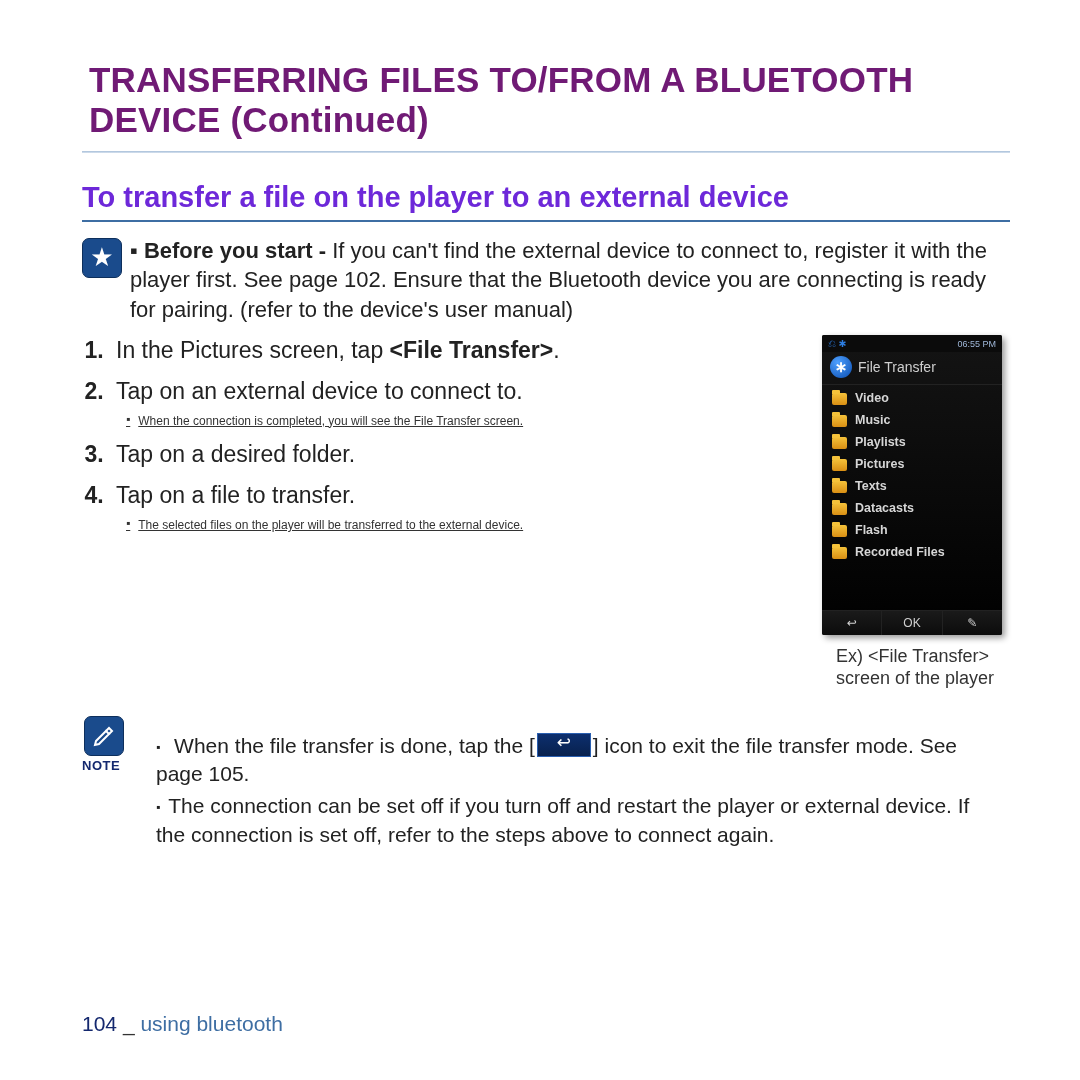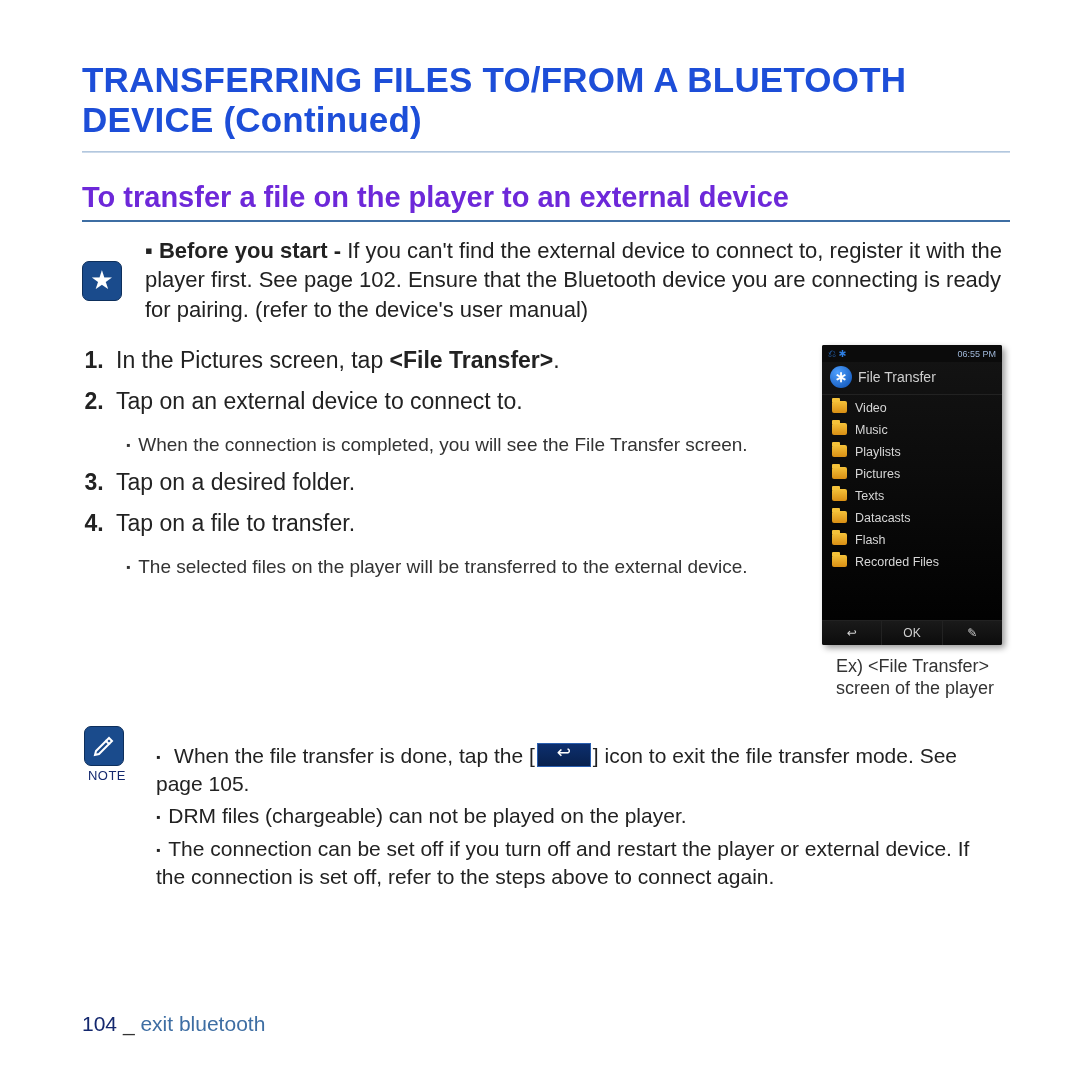--- a/index.html
+++ b/index.html
@@ -16,22 +16,22 @@
   .page {
     padding: 60px 70px 30px 82px;
     box-sizing: border-box;
     height: 100%;
     position: relative;
   }
   h1 {
     font-family: Arial, Helvetica, sans-serif;
     font-weight: bold;
     font-size: 35px;
-    color: #1d4ed8;
-    margin: 0 0 10px 0;
+    color: #701a75;
+    margin: 0 0 10px 7px;
     line-height: 1.15;
     letter-spacing: 0.2px;
   }
   .rule {
     height: 2px;
     background: linear-gradient(to bottom, #a6bed8 0%, #d8e3ef 100%);
     margin: 8px 0 28px 0;
   }
   h2 {
     font-family: Arial, Helvetica, sans-serif;
@@ -40,23 +40,23 @@
     color: #6d28d9;
     margin: 0 0 6px 0;
   }
   .h2-underline {
     height: 2px;
     background: #3e6ea3;
     margin: 0 0 14px 0;
   }
   .callout-row {
     display: flex;
-    align-items: center;
-    gap: 23px;
-    margin-bottom: 20px;
+    align-items: flex-start;
+    gap: 8px;
+    margin-bottom: 10px;
   }
   .star-icon {
     width: 38px;
     height: 38px;
     background: #1a4b8c;
     border-radius: 7px;
     position: relative;
     flex: 0 0 38px;
     margin-top: 2px;
     border: 1px solid #0d2f5c;
@@ -85,24 +85,25 @@
     margin: 0;
     padding-left: 28px;
     font-size: 23px;
     line-height: 1.35;
   }
   ol.steps > li { margin-bottom: 10px; padding-left: 6px; }
   ol.steps > li::marker { font-weight: bold; }
   ol.steps > li > span { display: inline; }
   .sub {
     list-style: none;
-    margin: 15px 0 10px 0;
+    margin: 6px 0 10px 0;
     padding-left: 10px;
-    font-size: 19px;
+    font-size: 12px;
     color: #333;
+    text-decoration: underline;
   }
   .sub li::before {
     content: "▪";
     font-size: 12px;
     margin-right: 8px;
     position: relative;
     top: -2px;
   }
   .sub li { margin-bottom: 4px; line-height: 1.35; }
   .device-col {
@@ -144,24 +145,25 @@
     border-radius: 50%;
     background: radial-gradient(circle at 35% 30%, #4ea0ff, #0a4db0);
     color: #fff;
     display:flex; align-items:center; justify-content:center;
     font-size: 15px;
     font-weight: bold;
   }
   .device-title { color:#cfcfcf; font-size: 14px; }
   .folders { flex:1 1 auto; padding: 2px 0; }
   .folder-item {
-    display:flex; align-items:flex-start; gap:8px;
+    display:flex; align-items:flex-end; gap:8px;
     padding: 4px 10px;
     font-size: 12.5px;
     color: #d6d6d6;
+    font-weight: bold;
   }
   .folder-icon {
     width: 15px; height: 12px;
     background: linear-gradient(#f5c23a,#d98f14);
     border-radius: 2px;
     position: relative;
   }
   .folder-icon::before {
     content:"";
     position:absolute; top:-3px; left:0;
@@ -191,21 +193,22 @@
     margin-left: 14px;
   }
   .note-row {
     display:flex;
     align-items:flex-start;
     gap: 14px;
     margin-top: 26px;
   }
   .note-icon-wrap {
     flex: 0 0 44px;
-    text-align:right;
+    text-align:left;
+    font-weight:bold;
   }
   .note-icon {
     width: 38px; height: 38px;
     background: #1a4b8c;
     border-radius: 7px;
     display:flex; align-items:center; justify-content:center;
     margin: 0 auto 2px auto;
     border: 1px solid #0d2f5c;
   }
   .note-icon svg { width: 24px; height: 24px; }
@@ -356,23 +359,22 @@
           <path d="M4 17 L14 7 L17 10 L7 20 L3 21 L4 17 Z"></path>
           <path d="M14 7 L17 4 L20 7 L17 10"></path>
         </svg>
       </div>
       <div class="note-label">NOTE</div>
     </div>
     <ul class="note-list">
       <li>
         <span>When the file transfer is done, tap the [</span><span class="inline-back"></span><span>] icon to exit the file transfer mode. See page 105.</span>
       </li>
-      <li>DRM files (chargeable) can not be played on the player.</li>
       <li>The connection can be set off if you turn off and restart the player or external device. If the connection is set off, refer to the steps above to connect again.</li>
     </ul>
   </div>
 
   <div class="page-footer">
     <b>104</b>
     <span class="sep"> _ </span>
-    <span>exit bluetooth</span>
+    <span>using bluetooth</span>
   </div>
 </div>
 
 </body></html>

